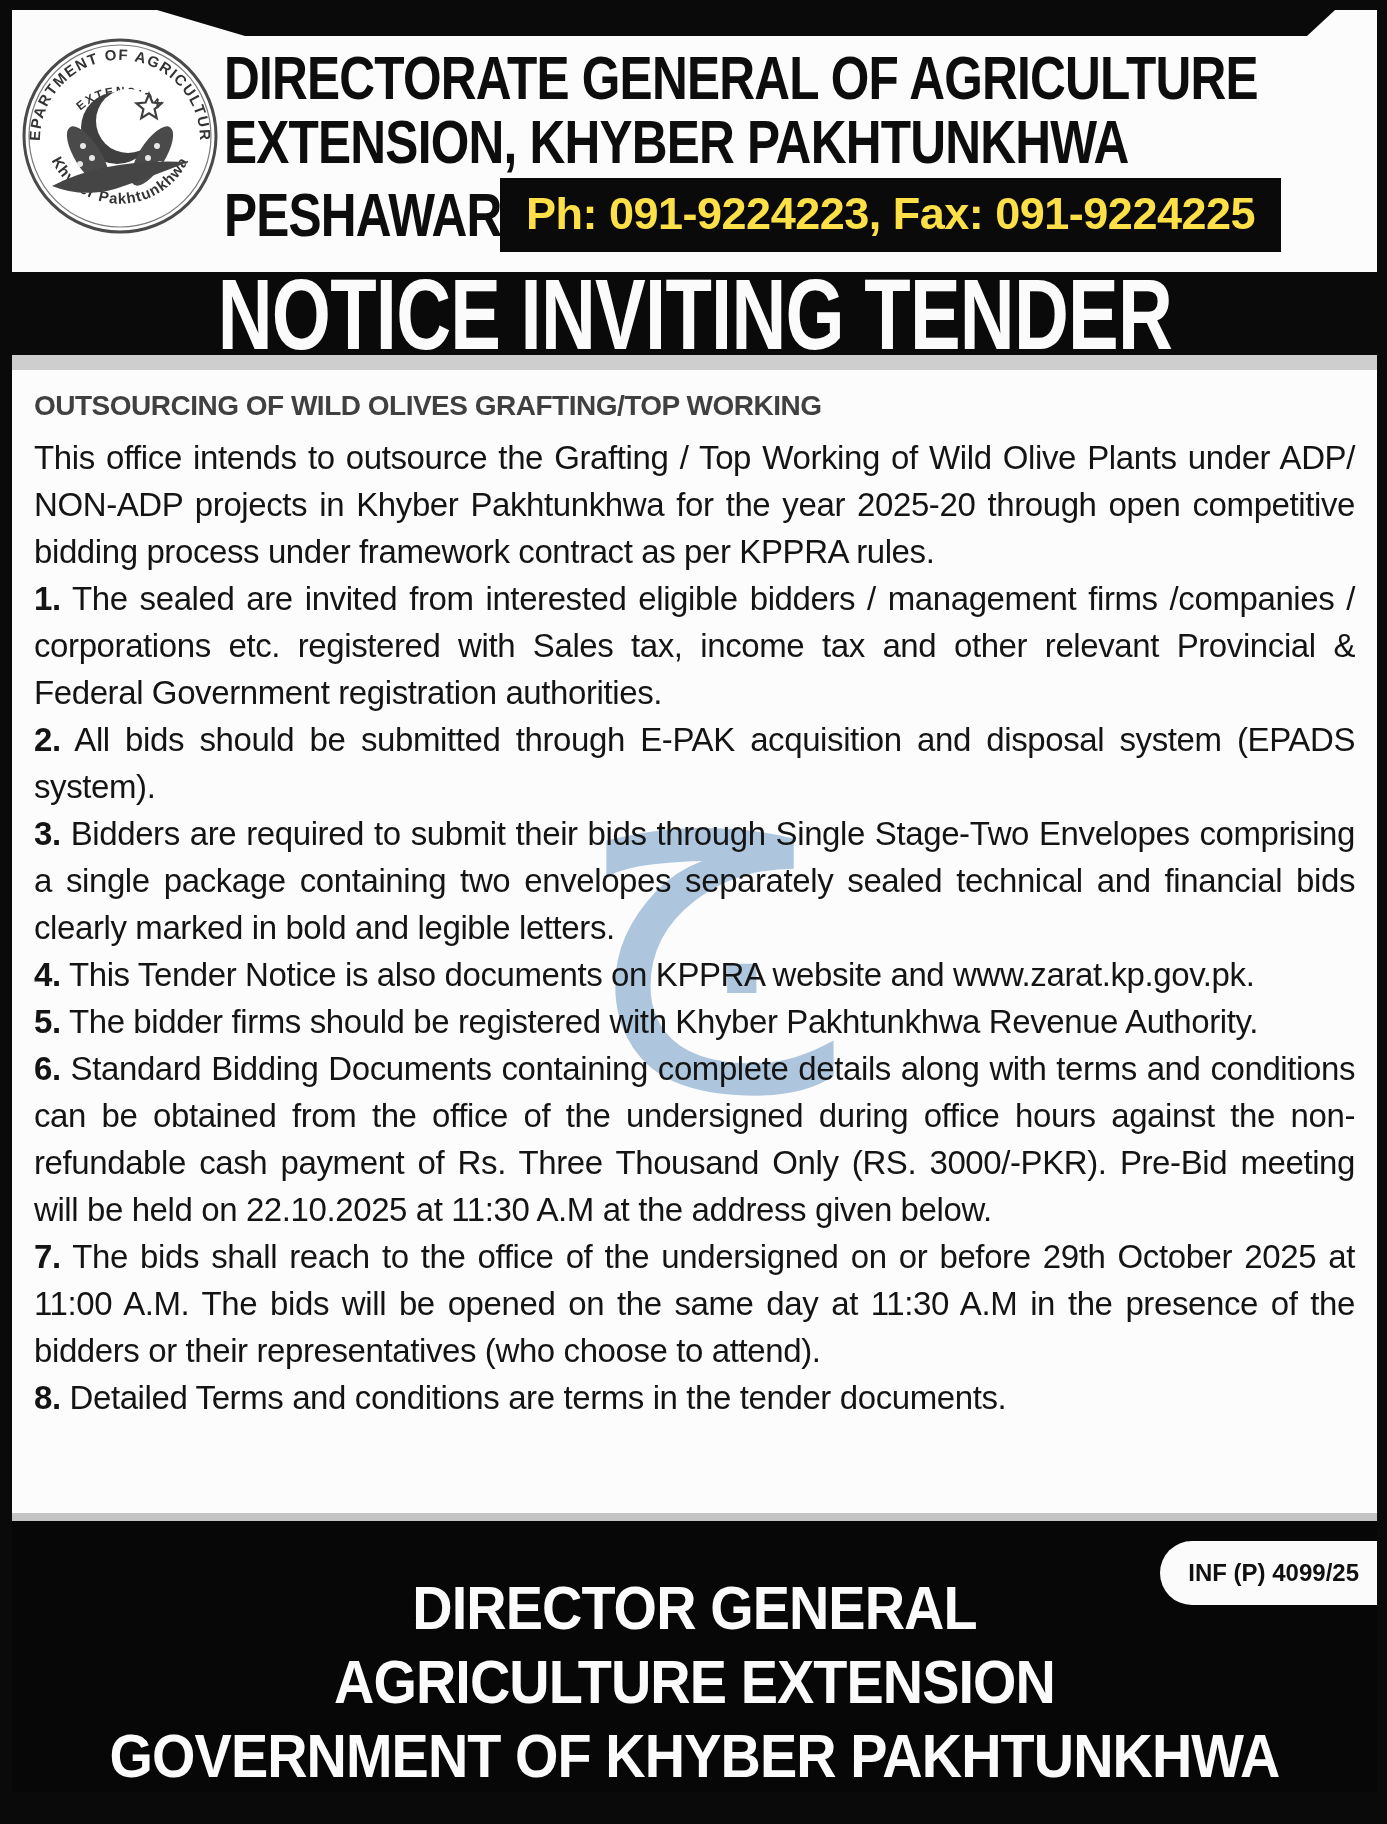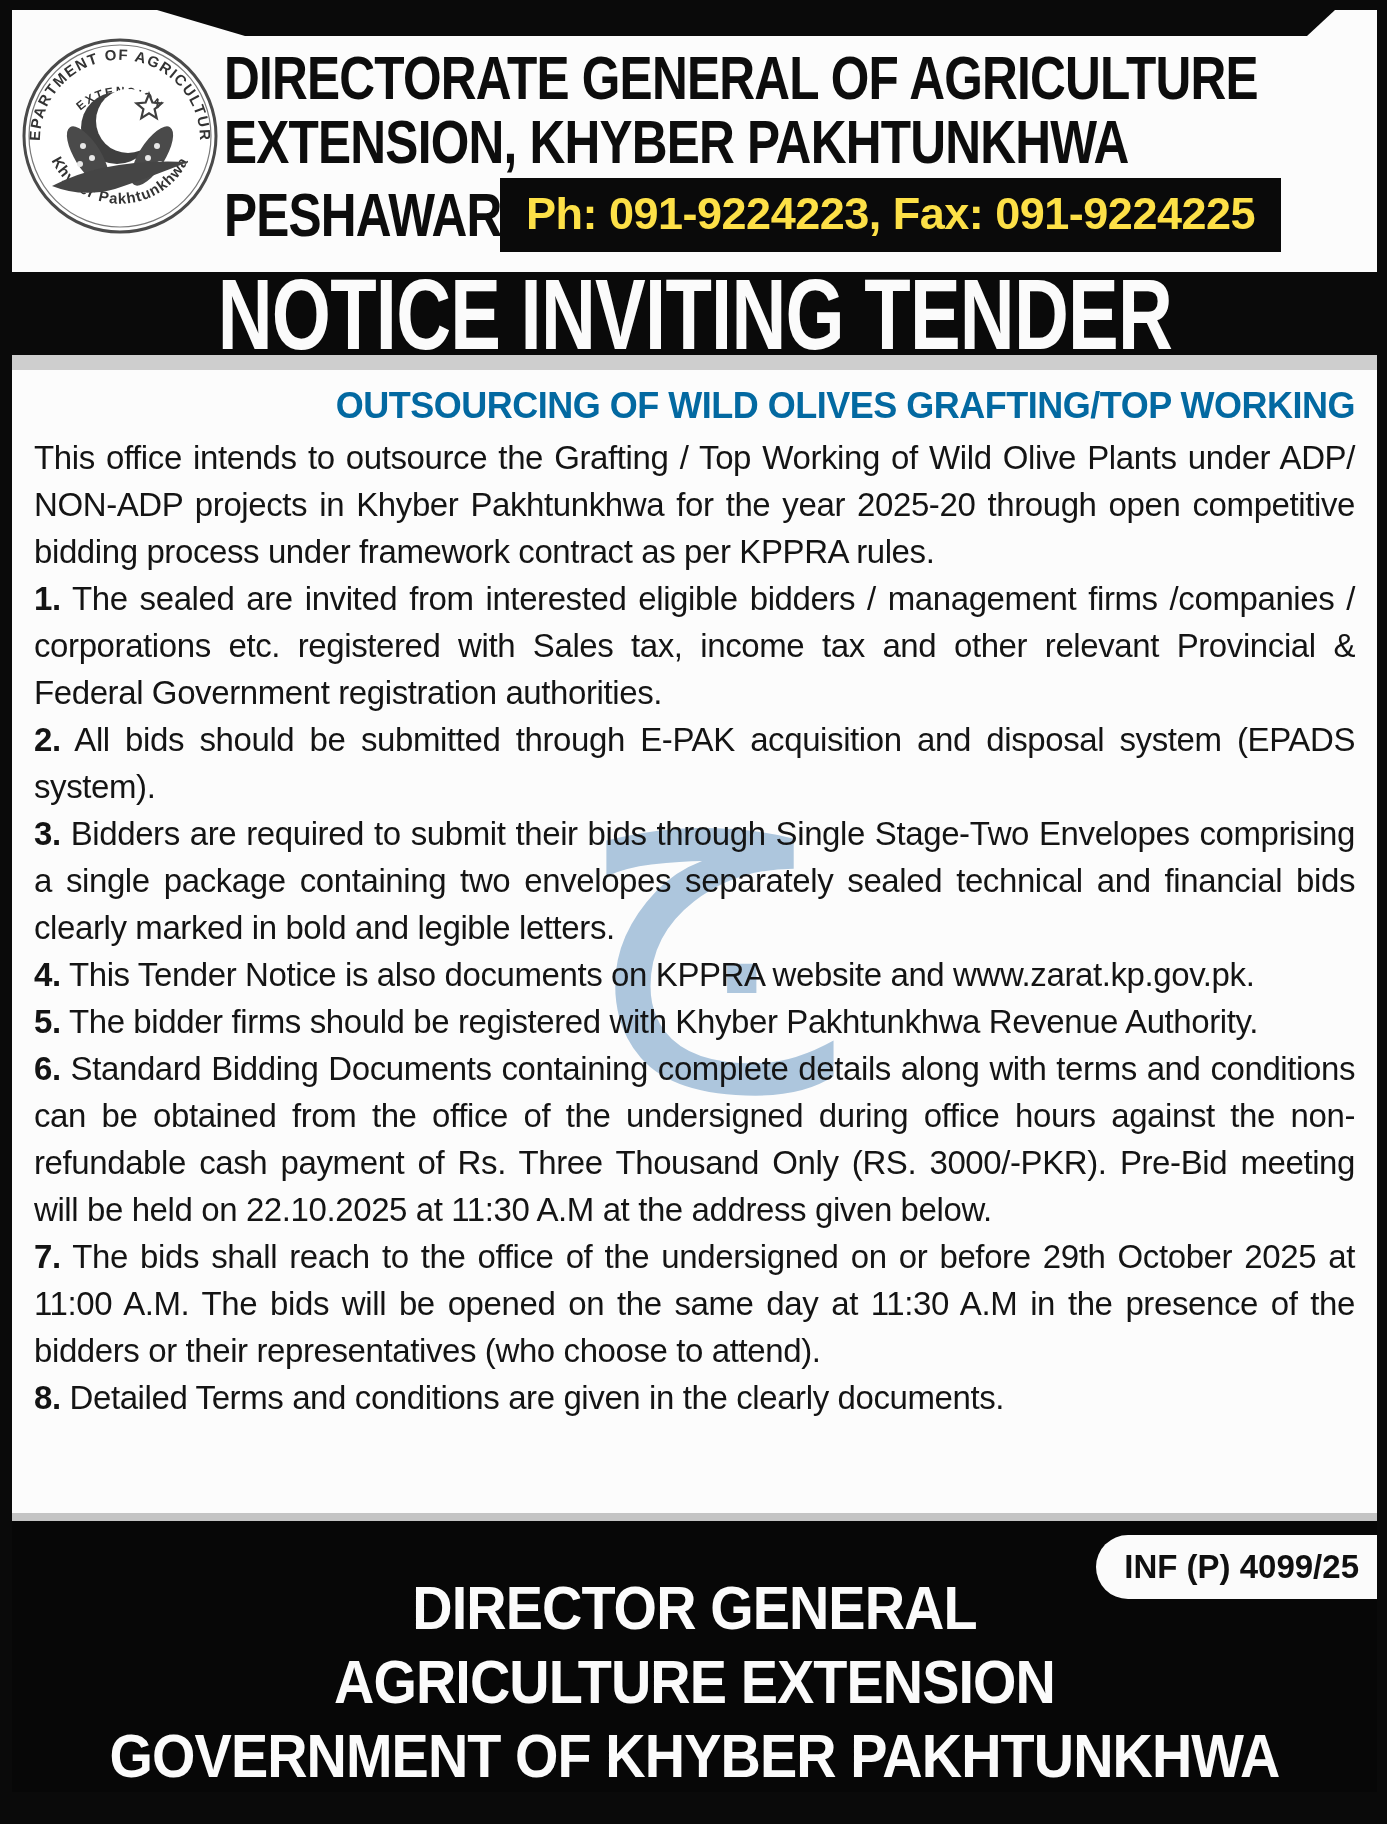--- a/index.html
+++ b/index.html
@@ -47,33 +47,33 @@
 
   
   .body{position:relative;height:1143px;background:#fcfcfc;padding:12px 22px 0 22px;}
   .watermark{
     position:absolute;left:50%;top:290px;transform:translateX(-46%);
     font-family:"DejaVu Sans",sans-serif;font-size:400px;line-height:1;
     color:#8fb2d2;opacity:0.72;z-index:0;user-select:none;
   }
   .content{position:relative;z-index:1;color:#141414;}
   .subject{
-    text-align:right;font-weight:700;font-size:36px;line-height:44px;
-    margin:2px 0 6px 0;letter-spacing:-0.5px;color:#0369a1;
+    text-align:left;font-weight:700;font-size:28px;line-height:44px;
+    margin:2px 0 6px 0;letter-spacing:-0.5px;color:#404040;
   }
   .para{font-size:33px;line-height:47px;text-align:justify;margin:0;letter-spacing:-0.4px;}
   .item{font-size:33px;line-height:47px;text-align:justify;margin:0;letter-spacing:-0.4px;}
   .num{font-weight:700;}
 
   
   .footer{position:relative;height:271px;background:#070707;color:#fbfbfb;padding-top:50px;}
   .badge{
-    position:absolute;top:14px;right:0;height:64px;
+    position:absolute;top:20px;right:0;height:64px;
     background:#fbfbfb;color:#101010;border-radius:40px 0 0 40px;
-    display:flex;align-items:center;font-size:33px;font-weight:600;
+    display:flex;align-items:center;font-size:24px;font-weight:600;
     padding:0 18px 0 28px;white-space:nowrap;
   }
   .foot-line{
     display:block;text-align:center;white-space:nowrap;
     font-weight:700;font-size:62px;line-height:74px;
     transform:scaleX(0.9);transform-origin:center;letter-spacing:-1px;
   }
   .seal-text{fill:#333;font-family:"Liberation Sans",sans-serif;}
 </style>
 </head>
@@ -146,21 +146,21 @@
         <div class="subject">OUTSOURCING OF WILD OLIVES GRAFTING/TOP WORKING</div>
         <p class="para">This office intends to outsource the Grafting / Top Working of Wild Olive Plants under ADP/ NON-ADP projects in Khyber Pakhtunkhwa for the year 2025-20 through open competitive bidding process under framework contract as per KPPRA rules.</p>
 
         <p class="item"><span class="num">1.</span> <span>The sealed are invited from interested eligible bidders / management firms /companies / corporations etc. registered with Sales tax, income tax and other relevant Provincial &amp; Federal Government registration authorities.</span></p>
         <p class="item"><span class="num">2.</span> <span>All bids should be submitted through E-PAK acquisition and disposal system (EPADS system).</span></p>
         <p class="item"><span class="num">3.</span> <span>Bidders are required to submit their bids through Single Stage-Two Envelopes comprising a single package containing two envelopes separately sealed technical and financial bids clearly marked in bold and legible letters.</span></p>
         <p class="item"><span class="num">4.</span> <span>This Tender Notice is also documents on KPPRA website and www.zarat.kp.gov.pk.</span></p>
         <p class="item"><span class="num">5.</span> <span>The bidder firms should be registered with Khyber Pakhtunkhwa Revenue Authority.</span></p>
         <p class="item"><span class="num">6.</span> <span>Standard Bidding Documents containing complete details along with terms and conditions can be obtained from the office of the undersigned during office hours against the non-refundable cash payment of Rs. Three Thousand Only (RS. 3000/-PKR). Pre-Bid meeting will be held on 22.10.2025 at 11:30 A.M at the address given below.</span></p>
         <p class="item"><span class="num">7.</span> <span>The bids shall reach to the office of the undersigned on or before 29th October 2025 at 11:00 A.M. The bids will be opened on the same day at 11:30 A.M in the presence of the bidders or their representatives (who choose to attend).</span></p>
-        <p class="item"><span class="num">8.</span> <span>Detailed Terms and conditions are given in the clearly documents.</span></p>
+        <p class="item"><span class="num">8.</span> <span>Detailed Terms and conditions are terms in the tender documents.</span></p>
       </div>
     </div>
 
     <div class="gray-strip2"></div>
 
     <div class="footer">
       <div class="badge">INF (P) 4099/25</div>
       <span class="foot-line">DIRECTOR GENERAL</span>
       <span class="foot-line">AGRICULTURE EXTENSION</span>
       <span class="foot-line">GOVERNMENT OF KHYBER PAKHTUNKHWA</span>

